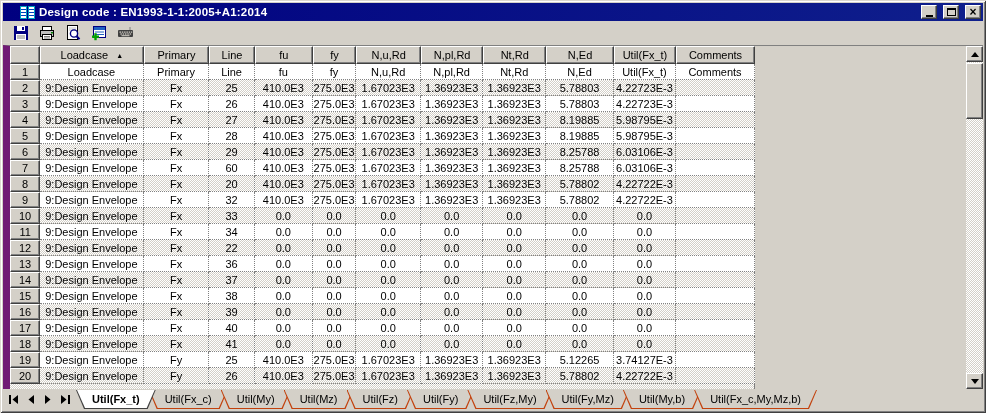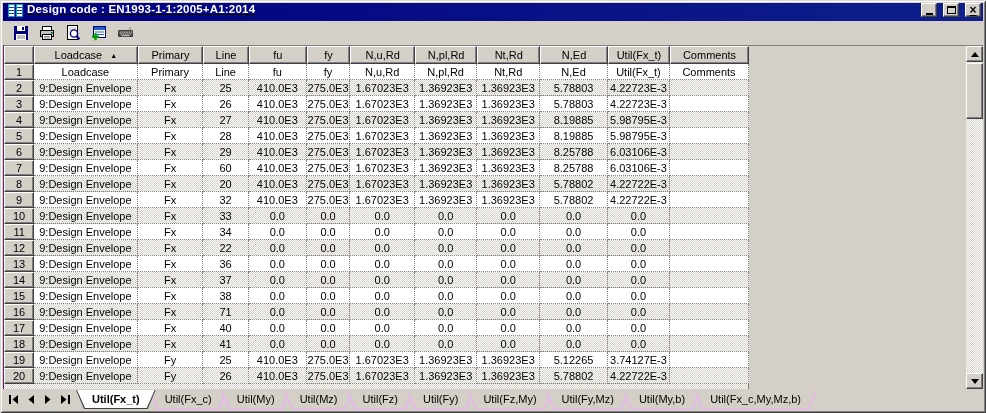--- a/index.html
+++ b/index.html
@@ -15,22 +15,22 @@
     background: #d4d0c8;
     box-shadow: inset 1px 1px 0 #dcd8d0, inset -1px -1px 0 #404040,
                 inset 2px 2px 0 #fff, inset -2px -2px 0 #808080;
     padding: 3px;
     display: flex; flex-direction: column;
   }
   
   .titlebar {
     height: 18px; flex: 0 0 18px;
     background: linear-gradient(90deg, #000080, #0f1f8c);
-    display: flex; align-items: flex-start;
-    padding: 0 2px 0 4px; gap: 4px; text-decoration: underline;
+    display: flex; align-items: center;
+    padding: 0 2px 0 16px; gap: 4px;
   }
   .titlebar .title {
     flex: 1; color: #fff; font-weight: bold; font-size: 11.5px;
     white-space: nowrap; overflow: hidden; letter-spacing: .2px;
   }
   .winbtn {
     width: 16px; height: 14px; background: #d4d0c8;
     border: 1px solid; border-color: #fff #404040 #404040 #fff;
     box-shadow: inset -1px -1px 0 #808080;
     display: flex; align-items: center; justify-content: center;
@@ -41,21 +41,21 @@
   .glyph-close { font-weight: bold; font-size: 12px; line-height: 10px; }
   
   .toolbar {
     height: 24px; flex: 0 0 24px;
     display: flex; align-items: center; gap: 8px; padding-left: 9px;
   }
   .tool { width: 18px; height: 18px; display: flex; align-items: center; justify-content: center; }
   
   .sheet {
     position: relative; flex: 1 1 auto; overflow: hidden;
-    border-top: 1px solid #808080; border-left: 1px solid #701a75;
+    border-top: 1px solid #808080; border-left: 7px solid #701a75;
     background: #d4d0c8;
   }
   .grid { width: 745px; }
   .grid-header { display: flex; height: 18px; }
   .hcell {
     background: #d4d0c8;
     border: 1px solid; border-color: #fff #404040 #404040 #fff;
     box-shadow: inset -1px -1px 0 #808080;
     display: flex; align-items: center; justify-content: center;
     gap: 8px; white-space: nowrap; overflow: hidden; cursor: default;
@@ -105,21 +105,21 @@
   
   .tabbar {
     height: 21px; flex: 0 0 21px;
     display: flex; align-items: flex-start;
     background: #d4d0c8; padding-top: 1px; overflow: hidden;
   }
   .tabnav { display: flex; align-items: center; height: 18px; padding: 0 4px 0 3px; gap: 2px; }
   .navbtn { width: 15px; height: 16px; display: flex; align-items: center; justify-content: center; }
   .tab { position: relative; height: 19px; margin-left: -7px; flex: 0 0 auto;
          clip-path: polygon(0 0, 100% 0, calc(100% - 8px) 100%, 8px 100%);
-         background: #f0abfc; padding: 0 1px 1px 1px; z-index: 1; }
+         background: #c2410c; padding: 0 1px 1px 1px; z-index: 1; }
   .tab:first-of-type { margin-left: 0; }
   .tab-inner {
     display: flex; align-items: center; justify-content: center;
     height: 18px; padding: 0 15px;
     clip-path: polygon(0 0, 100% 0, calc(100% - 8px) 100%, 8px 100%);
     background: #d4d0c8; white-space: nowrap;
   }
   .tab.active { z-index: 5; background: #404040; }
   .tab.active .tab-inner { background: #fff; font-weight: bold; }
 </style>
@@ -464,21 +464,21 @@
             <div class="cell w6">0.0</div>
             <div class="cell w7">0.0</div>
             <div class="cell w8">0.0</div>
             <div class="cell w9">0.0</div>
             <div class="cell w10"></div>
           </div>
           <div class="grow dither">
             <div class="cell wnum rnum">16</div>
             <div class="cell w0">9:Design Envelope</div>
             <div class="cell w1">Fx</div>
-            <div class="cell w2">71</div>
+            <div class="cell w2">39</div>
             <div class="cell w3">0.0</div>
             <div class="cell w4">0.0</div>
             <div class="cell w5">0.0</div>
             <div class="cell w6">0.0</div>
             <div class="cell w7">0.0</div>
             <div class="cell w8">0.0</div>
             <div class="cell w9">0.0</div>
             <div class="cell w10"></div>
           </div>
           <div class="grow">

